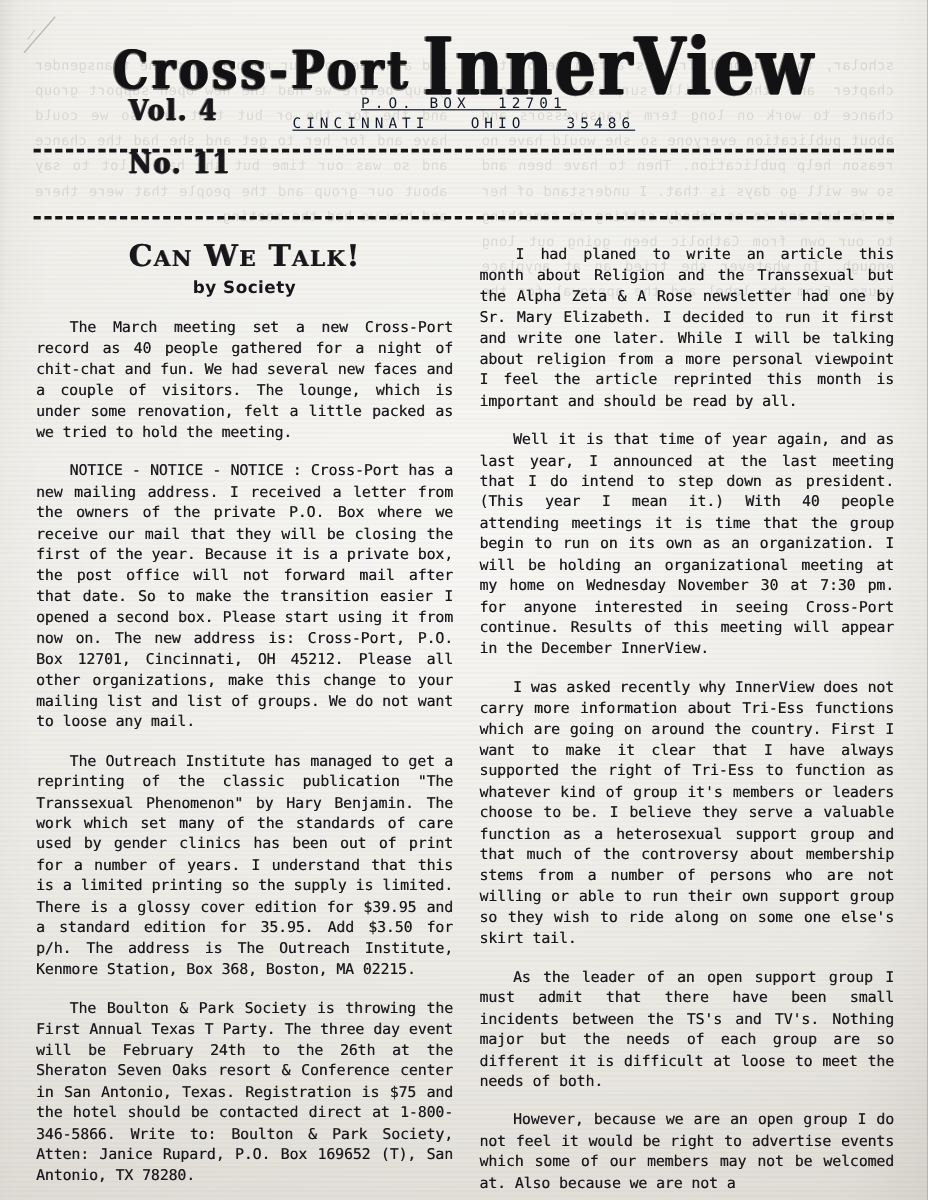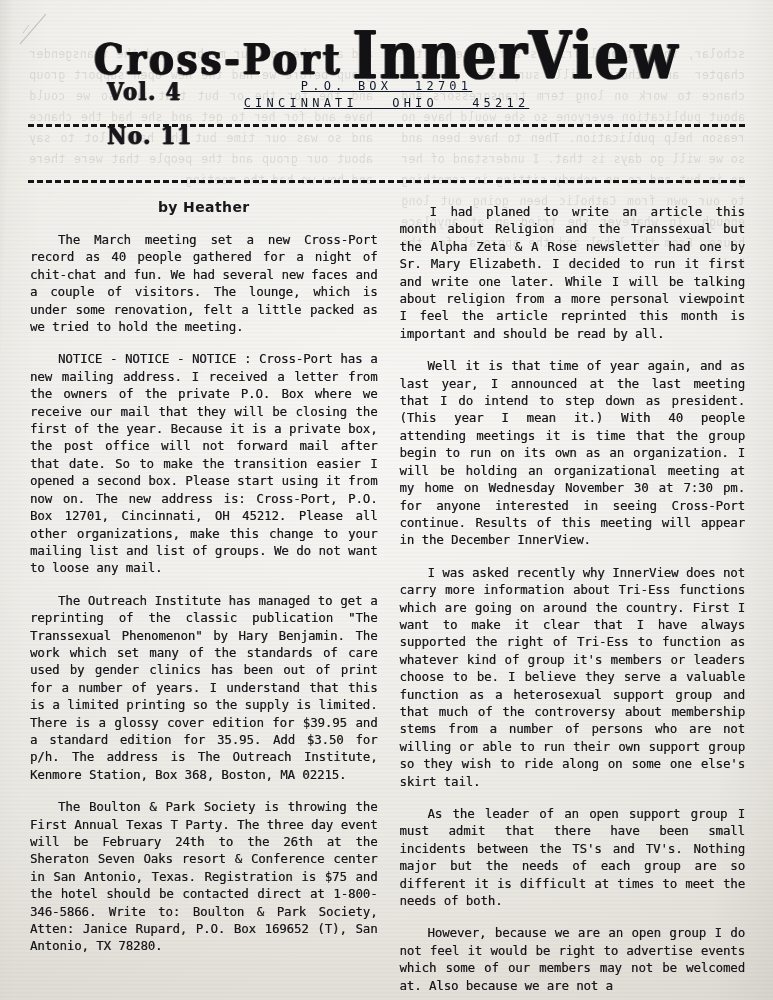--- a/index.html
+++ b/index.html
@@ -248,52 +248,53 @@
   <div class="scan-bands"></div>
 
   <div class="content-layer">
 
     <div class="masthead">
       <div class="logo-line logo-1">Cross-Port</div>
       <div class="logo-line logo-2">InnerView</div>
 
       <div class="addr">
         <div>P.O. BOX  12701</div>
-        <div>CINCINNATI   OHIO   45212</div>
+        <div>CINCINNATI   OHIO   35486</div>
       </div>
     </div>
 
     <div class="rule rule-top"></div>
 
     <div class="volbar">
       <div class="vol-left">
         <span class="vol-gothic">Vol. 4</span>
         <span style="display:inline-block;width:26px"></span>
         <span class="vol-gothic">No. 11</span>
       </div>
 
 
     </div>
 
     <div class="rule rule-bot"></div>
 
     <div class="columns">
 
       <div class="col">
-        <div class="byline">by Heather</div>
+        <div class="headline">Can We Talk!</div>
+        <div class="byline">by Society</div>
 
         <p class="para">The March meeting set a new Cross-Port record as 40 people gathered for a night of chit-chat and fun. We had several new faces and a couple of visitors. The lounge, which is under some renovation, felt a little packed as we tried to hold the meeting.</p>
         <p class="para">NOTICE - NOTICE - NOTICE : Cross-Port has a new mailing address. I received a letter from the owners of the private P.O. Box where we receive our mail that they will be closing the first of the year. Because it is a private box, the post office will not forward mail after that date. So to make the transition easier I opened a second box. Please start using it from now on. The new address is: Cross-Port, P.O. Box 12701, Cincinnati, OH 45212. Please all other organizations, make this change to your mailing list and list of groups. We do not want to loose any mail.</p>
         <p class="para">The Outreach Institute has managed to get a reprinting of the classic publication "The Transsexual Phenomenon" by Hary Benjamin. The work which set many of the standards of care used by gender clinics has been out of print for a number of years. I understand that this is a limited printing so the supply is limited. There is a glossy cover edition for $39.95 and a standard edition for 35.95. Add $3.50 for p/h. The address is The Outreach Institute, Kenmore Station, Box 368, Boston, MA 02215.</p>
         <p class="para">The Boulton &amp; Park Society is throwing the First Annual Texas T Party. The three day event will be February 24th to the 26th at the Sheraton Seven Oaks resort &amp; Conference center in San Antonio, Texas. Registration is $75 and the hotel should be contacted direct at 1-800-346-5866. Write to:  Boulton &amp; Park Society, Atten: Janice Rupard, P.O. Box 169652 (T), San Antonio, TX 78280.</p>
       </div>
 
       <div class="col col-right">
         <p class="para">I had planed to write an article this month about Religion and the Transsexual but the Alpha Zeta &amp; A Rose newsletter had one by Sr. Mary Elizabeth. I decided to run it first and write one later. While I will be talking about religion from a more personal viewpoint I feel the article reprinted this month is important and should be read by all.</p>
         <p class="para">Well it is that time of year again, and as last year, I announced at the last meeting that I do intend to step down as president. (This year I mean it.) With 40 people attending meetings it is time that the group begin to run on its own as an organization. I will be holding an organizational meeting at my home on Wednesday November 30 at 7:30 pm. for anyone interested in seeing Cross-Port continue. Results of this meeting will appear in the December InnerView.</p>
         <p class="para">I was asked recently why InnerView does not carry more information about Tri-Ess functions which are going on around the country. First I want to make it clear that I have always supported the right of Tri-Ess to function as whatever kind of group it's members or leaders choose to be. I believe they serve a valuable function as a heterosexual support group and that much of the controversy about membership stems from a number of persons who are not willing or able to run their own support group so they wish to ride along on some one else's skirt tail.</p>
-        <p class="para">As the leader of an open support group I must admit that there have been small incidents between the TS's and TV's. Nothing major but the needs of each group are so different it is difficult at times to meet the needs of both.</p>
+        <p class="para">As the leader of an open support group I must admit that there have been small incidents between the TS's and TV's. Nothing major but the needs of each group are so different it is difficult at loose to meet the needs of both.</p>
         <p class="para">However, because we are an open group I do not feel it would be right to advertise events which some of our members may not be welcomed at.  Also because we are not a</p>
       </div>
 
     </div>
   </div>
 </div>
 
 </body></html>

